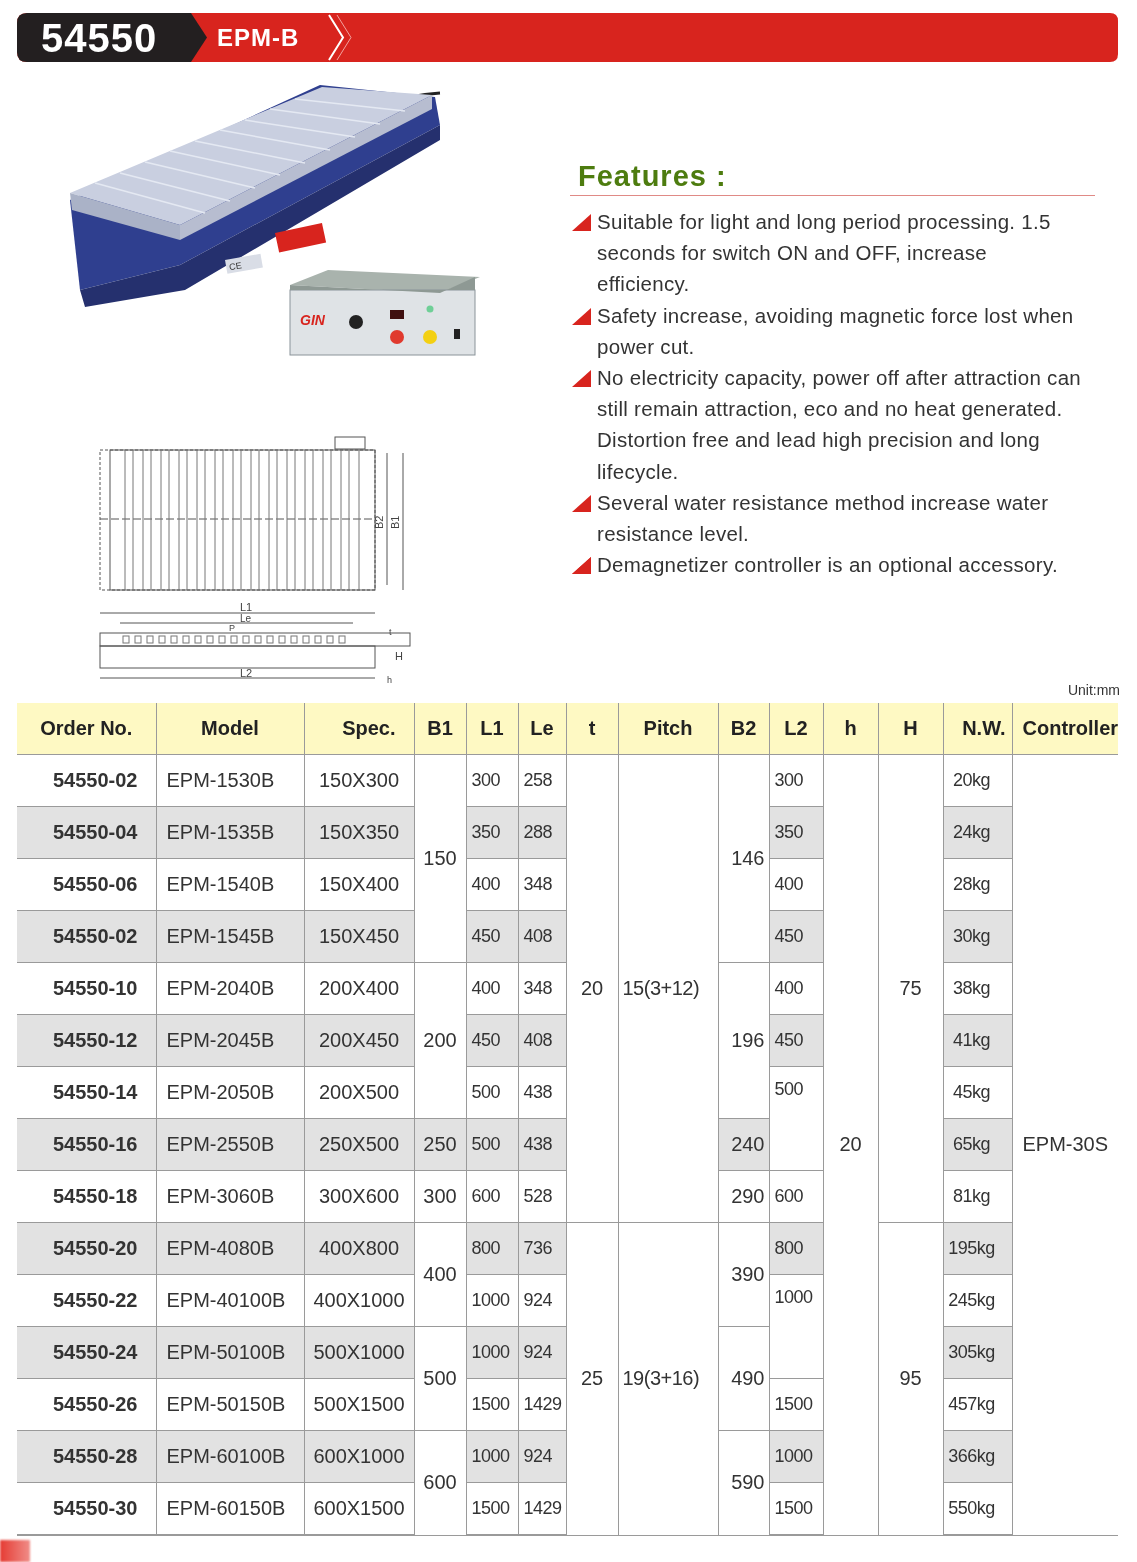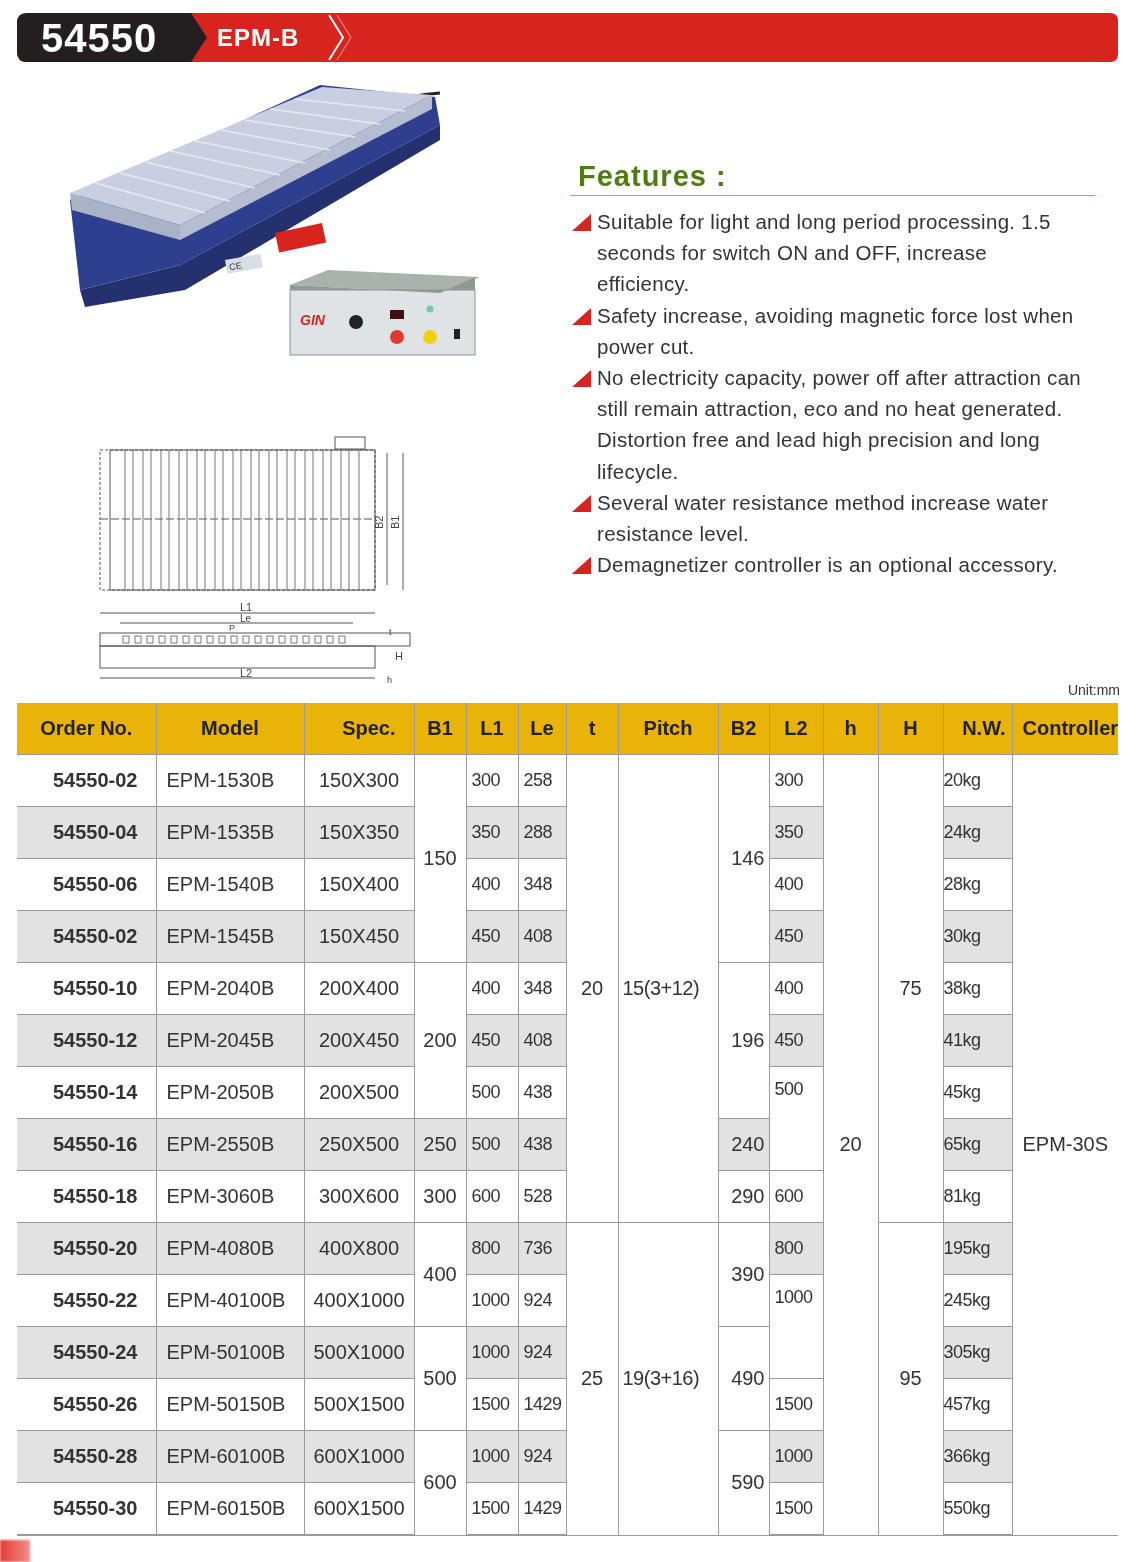--- a/index.html
+++ b/index.html
@@ -24,31 +24,31 @@
   .features .rule { margin-top: 2px; width: 525px; height: 1px; background: #e08a86; }
   .features ul { list-style: none; margin: 10px 0 0 0; padding: 0; }
   .features li { position: relative; padding-left: 27px; font-size: 20.5px; line-height: 31.2px; color: #333; letter-spacing: 0.3px; }
   .features li .tri { position: absolute; left: 2px; top: 8px; width: 0; height: 0;
                       border-left: 19px solid transparent; border-bottom: 17px solid #d8241e; }
 
   .unit { position: absolute; right: 17px; top: 682px; font-size: 14px; color: #333; }
 
   
   .tbl { position: absolute; left: 17px; top: 703px; border-collapse: collapse; table-layout: fixed; }
-  .tbl th { background: #eab308; font-size: 20px; font-weight: bold; color: #222; height: 51px; padding: 0;
+  .tbl th { background: #fef9c3; font-size: 20px; font-weight: bold; color: #222; height: 51px; padding: 0;
             border-left: 1px solid #9a9a9a; border-bottom: 1px solid #9a9a9a; }
   .tbl th:first-child { border-left: none; }
   .tbl td { height: 51px; padding: 0; font-size: 20px; color: #333; text-align: center;
             border-left: 1px solid #9a9a9a; border-bottom: 1px solid #9a9a9a; background: #fff; }
   .tbl td.merged { background: #fff; }
   .tbl tr.shade td.shadeable { background: #e2e2e2; }
   .tbl td.order { font-weight: bold; border-left: none; text-align: right; padding-right: 18px; }
   .tbl td.model { text-align: left; padding-left: 10px; }
   .tbl td.small { font-size: 18px; text-align: left; padding-left: 5px; letter-spacing: -0.5px; }
-  .tbl td.nw { font-size: 18px; text-align: left; padding-right: 12px; letter-spacing: -0.5px; }
+  .tbl td.nw { font-size: 18px; text-align: center; padding-right: 12px; letter-spacing: -0.5px; }
   .tbl td.ctrl { text-align: left; padding-left: 10px; border-right: none; }
   .tbl tr:last-child td { border-bottom: 2px solid #9a9a9a; }
 
   .footer-mark { position: absolute; left: 0; top: 1540px; width: 30px; height: 22px;
                  background: linear-gradient(90deg, #e53b33, #f08d88); filter: blur(1px); }
 </style>
 </head>
 <body>
 
 <div class="banner">

